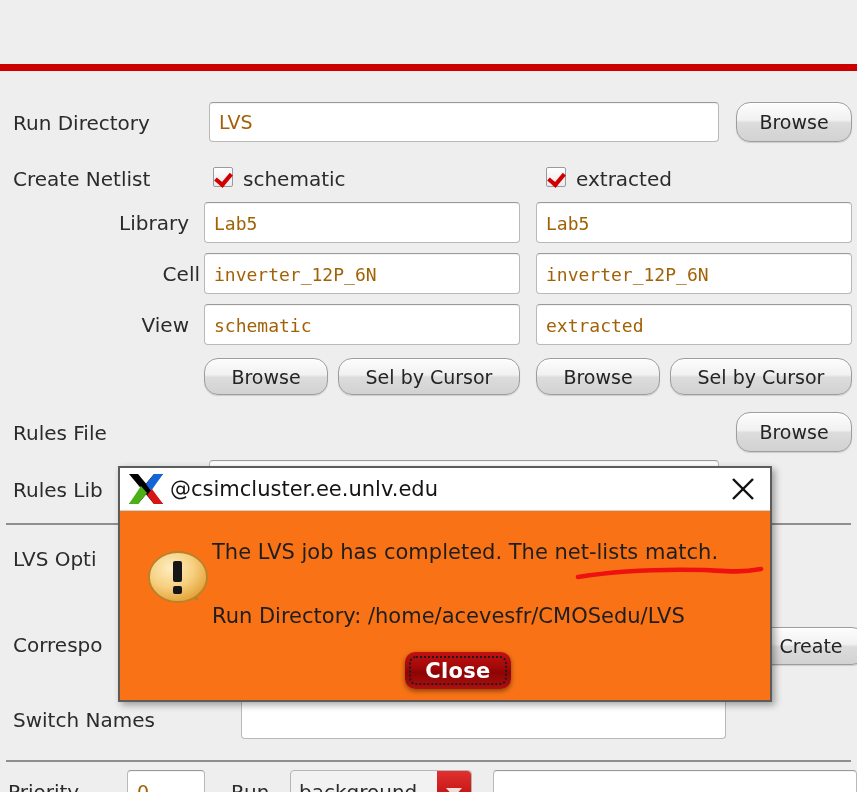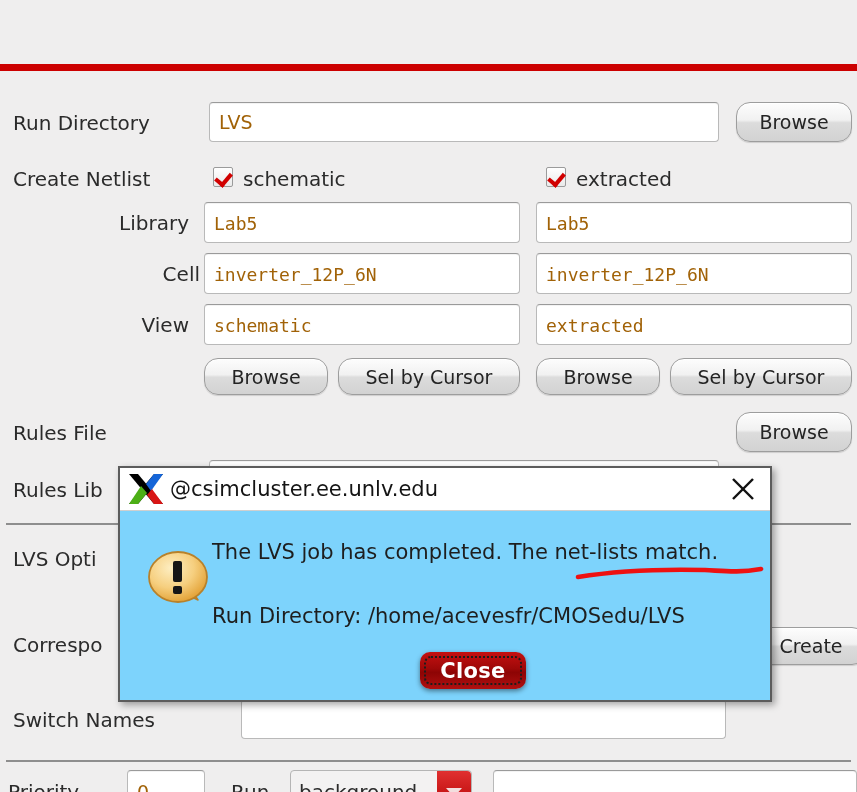--- a/index.html
+++ b/index.html
@@ -137,21 +137,21 @@
     display: block; width: 0; height: 0;
     border-left: 8px solid transparent;
     border-right: 8px solid transparent;
     border-top: 9px solid #f3dede;
   }
 
   
   .dialog {
     position: absolute;
     left: 118px; top: 466px; width: 654px; height: 236px;
-    background: #7dd3fc;
+    background: #f97316;
     border: 2px solid #5c5c5c;
     box-sizing: border-box;
     box-shadow: 3px 3px 7px rgba(0,0,0,.35);
     z-index: 40;
   }
   .dlg-title {
     position: absolute; left: 0; top: 0; right: 0; height: 42px;
     background: #ffffff;
     border-bottom: 1px solid #cfcfcf;
   }
@@ -170,21 +170,21 @@
   .warn-icon { position: absolute; left: 26px; top: 78px; width: 68px; height: 72px; }
 
   .dlg-msg {
     position: absolute; left: 92px;
     font-size: 21px; color: #1e1e1e; white-space: nowrap;
   }
   .dlg-msg1 { top: 72px; }
   .dlg-msg2 { top: 136px; }
 
   .close-btn {
-    position: absolute; left: 300px; top: 184px;
+    position: absolute; left: 285px; top: 184px;
     width: 106px; height: 37px;
     box-sizing: border-box;
     border-radius: 10px;
     background: linear-gradient(to bottom,#c41111 0%,#9e0808 45%,#8d0404 55%,#b01010 100%);
     box-shadow: 0 2px 5px rgba(0,0,0,.45);
     display: flex; align-items: center; justify-content: center;
   }
   .close-btn .inner {
     position: absolute; left: 4px; top: 4px; right: 4px; bottom: 4px;
     border: 2px dotted #1d1d1d;

